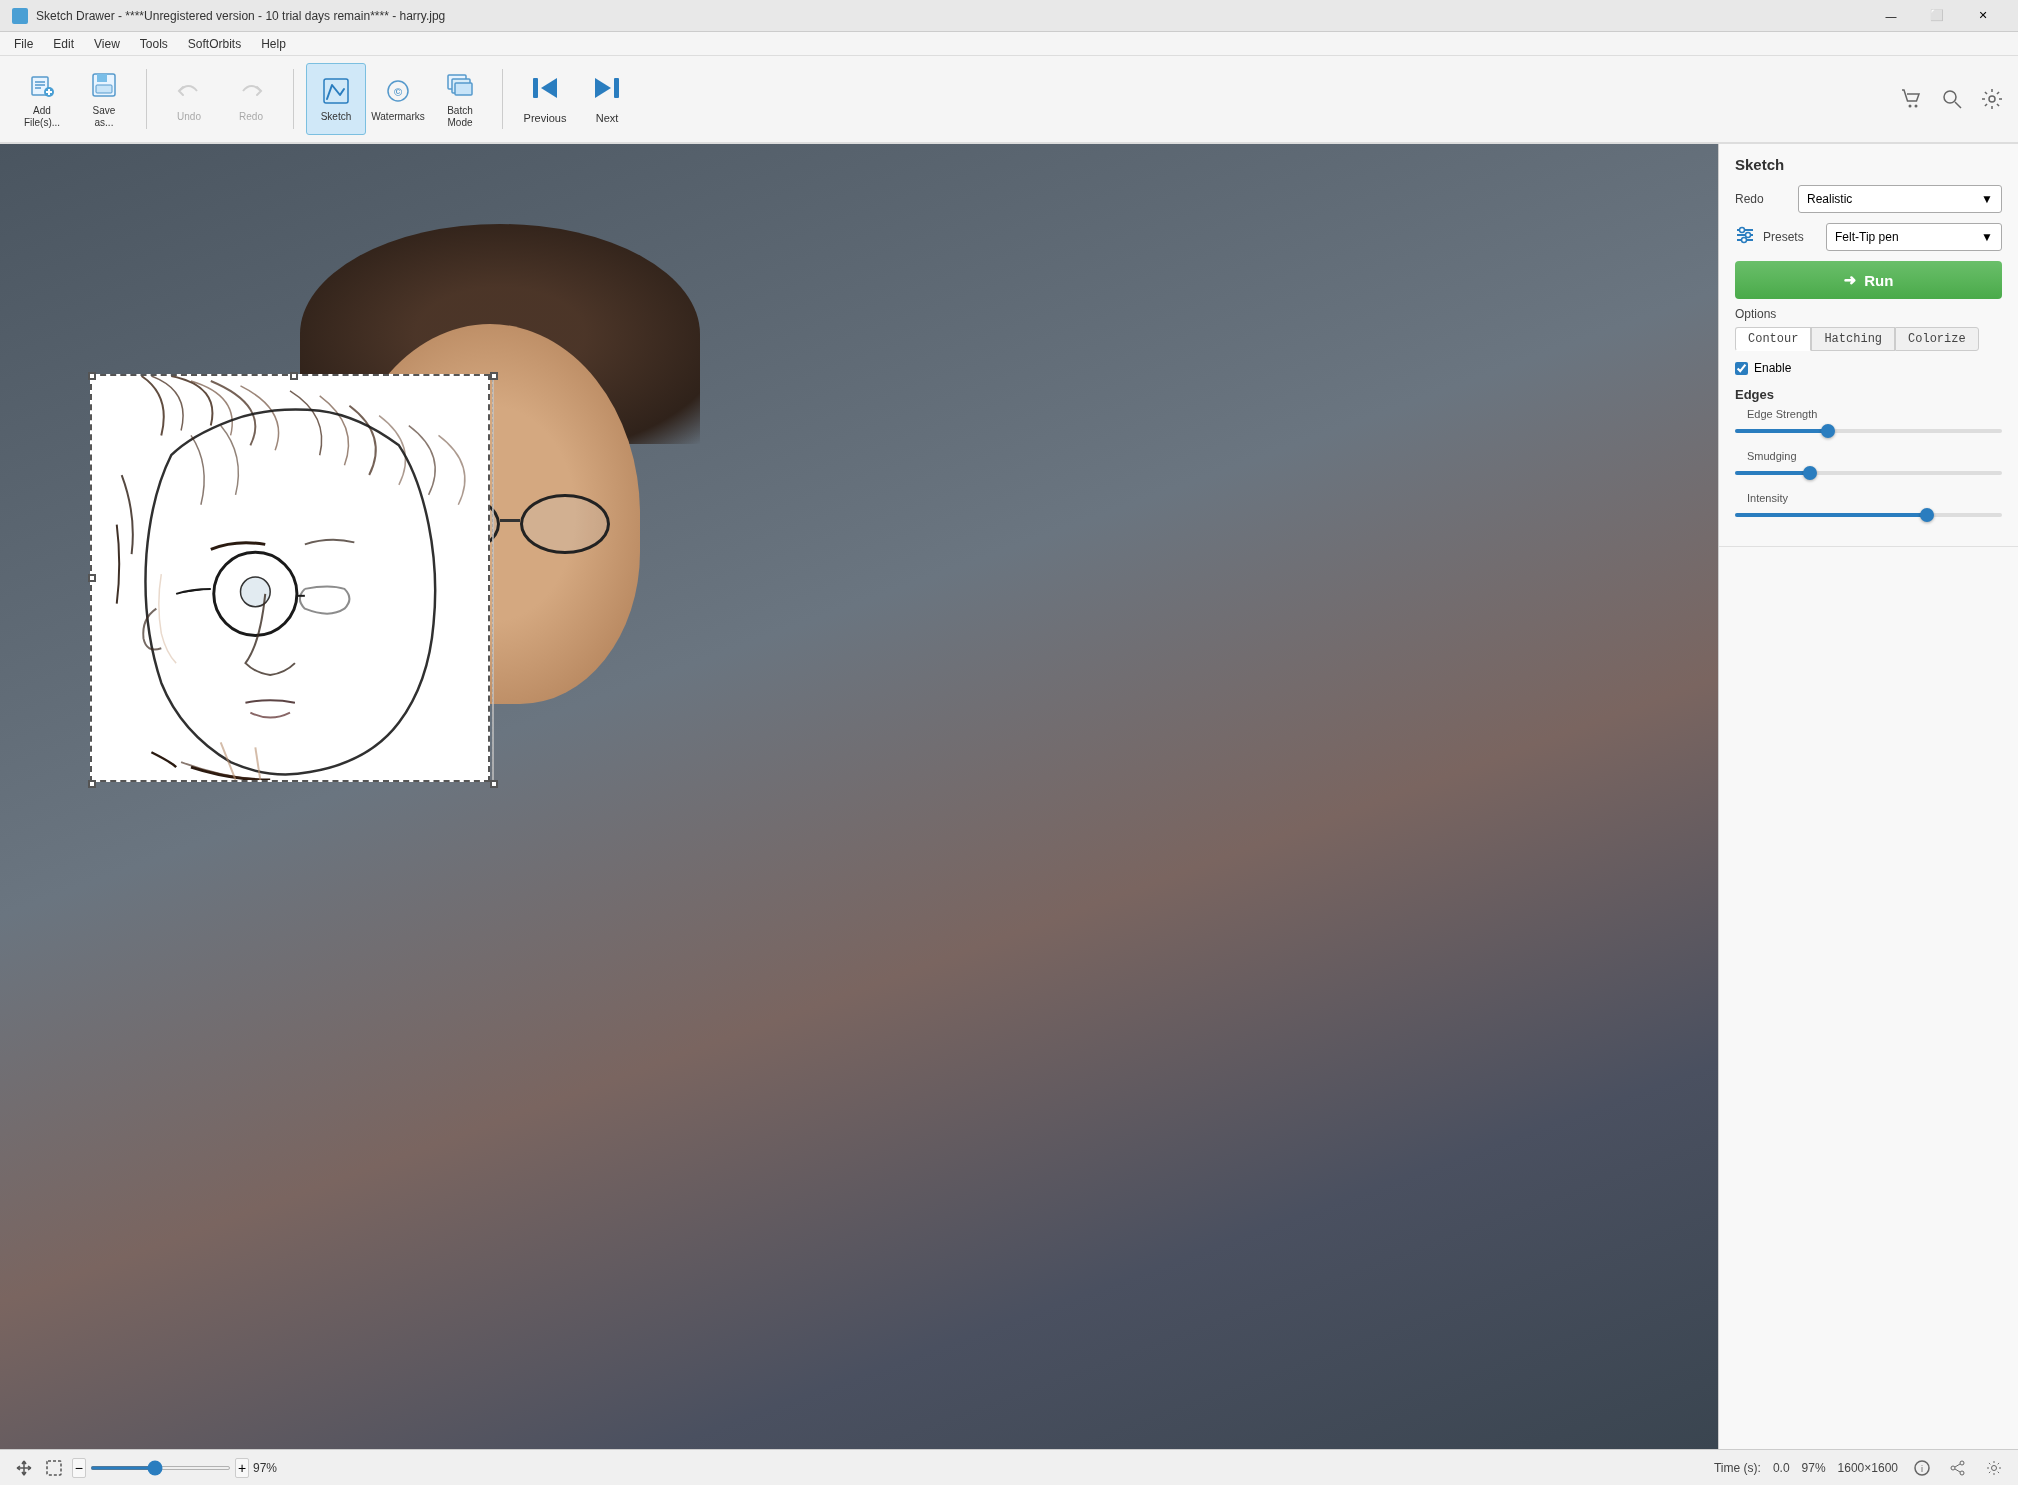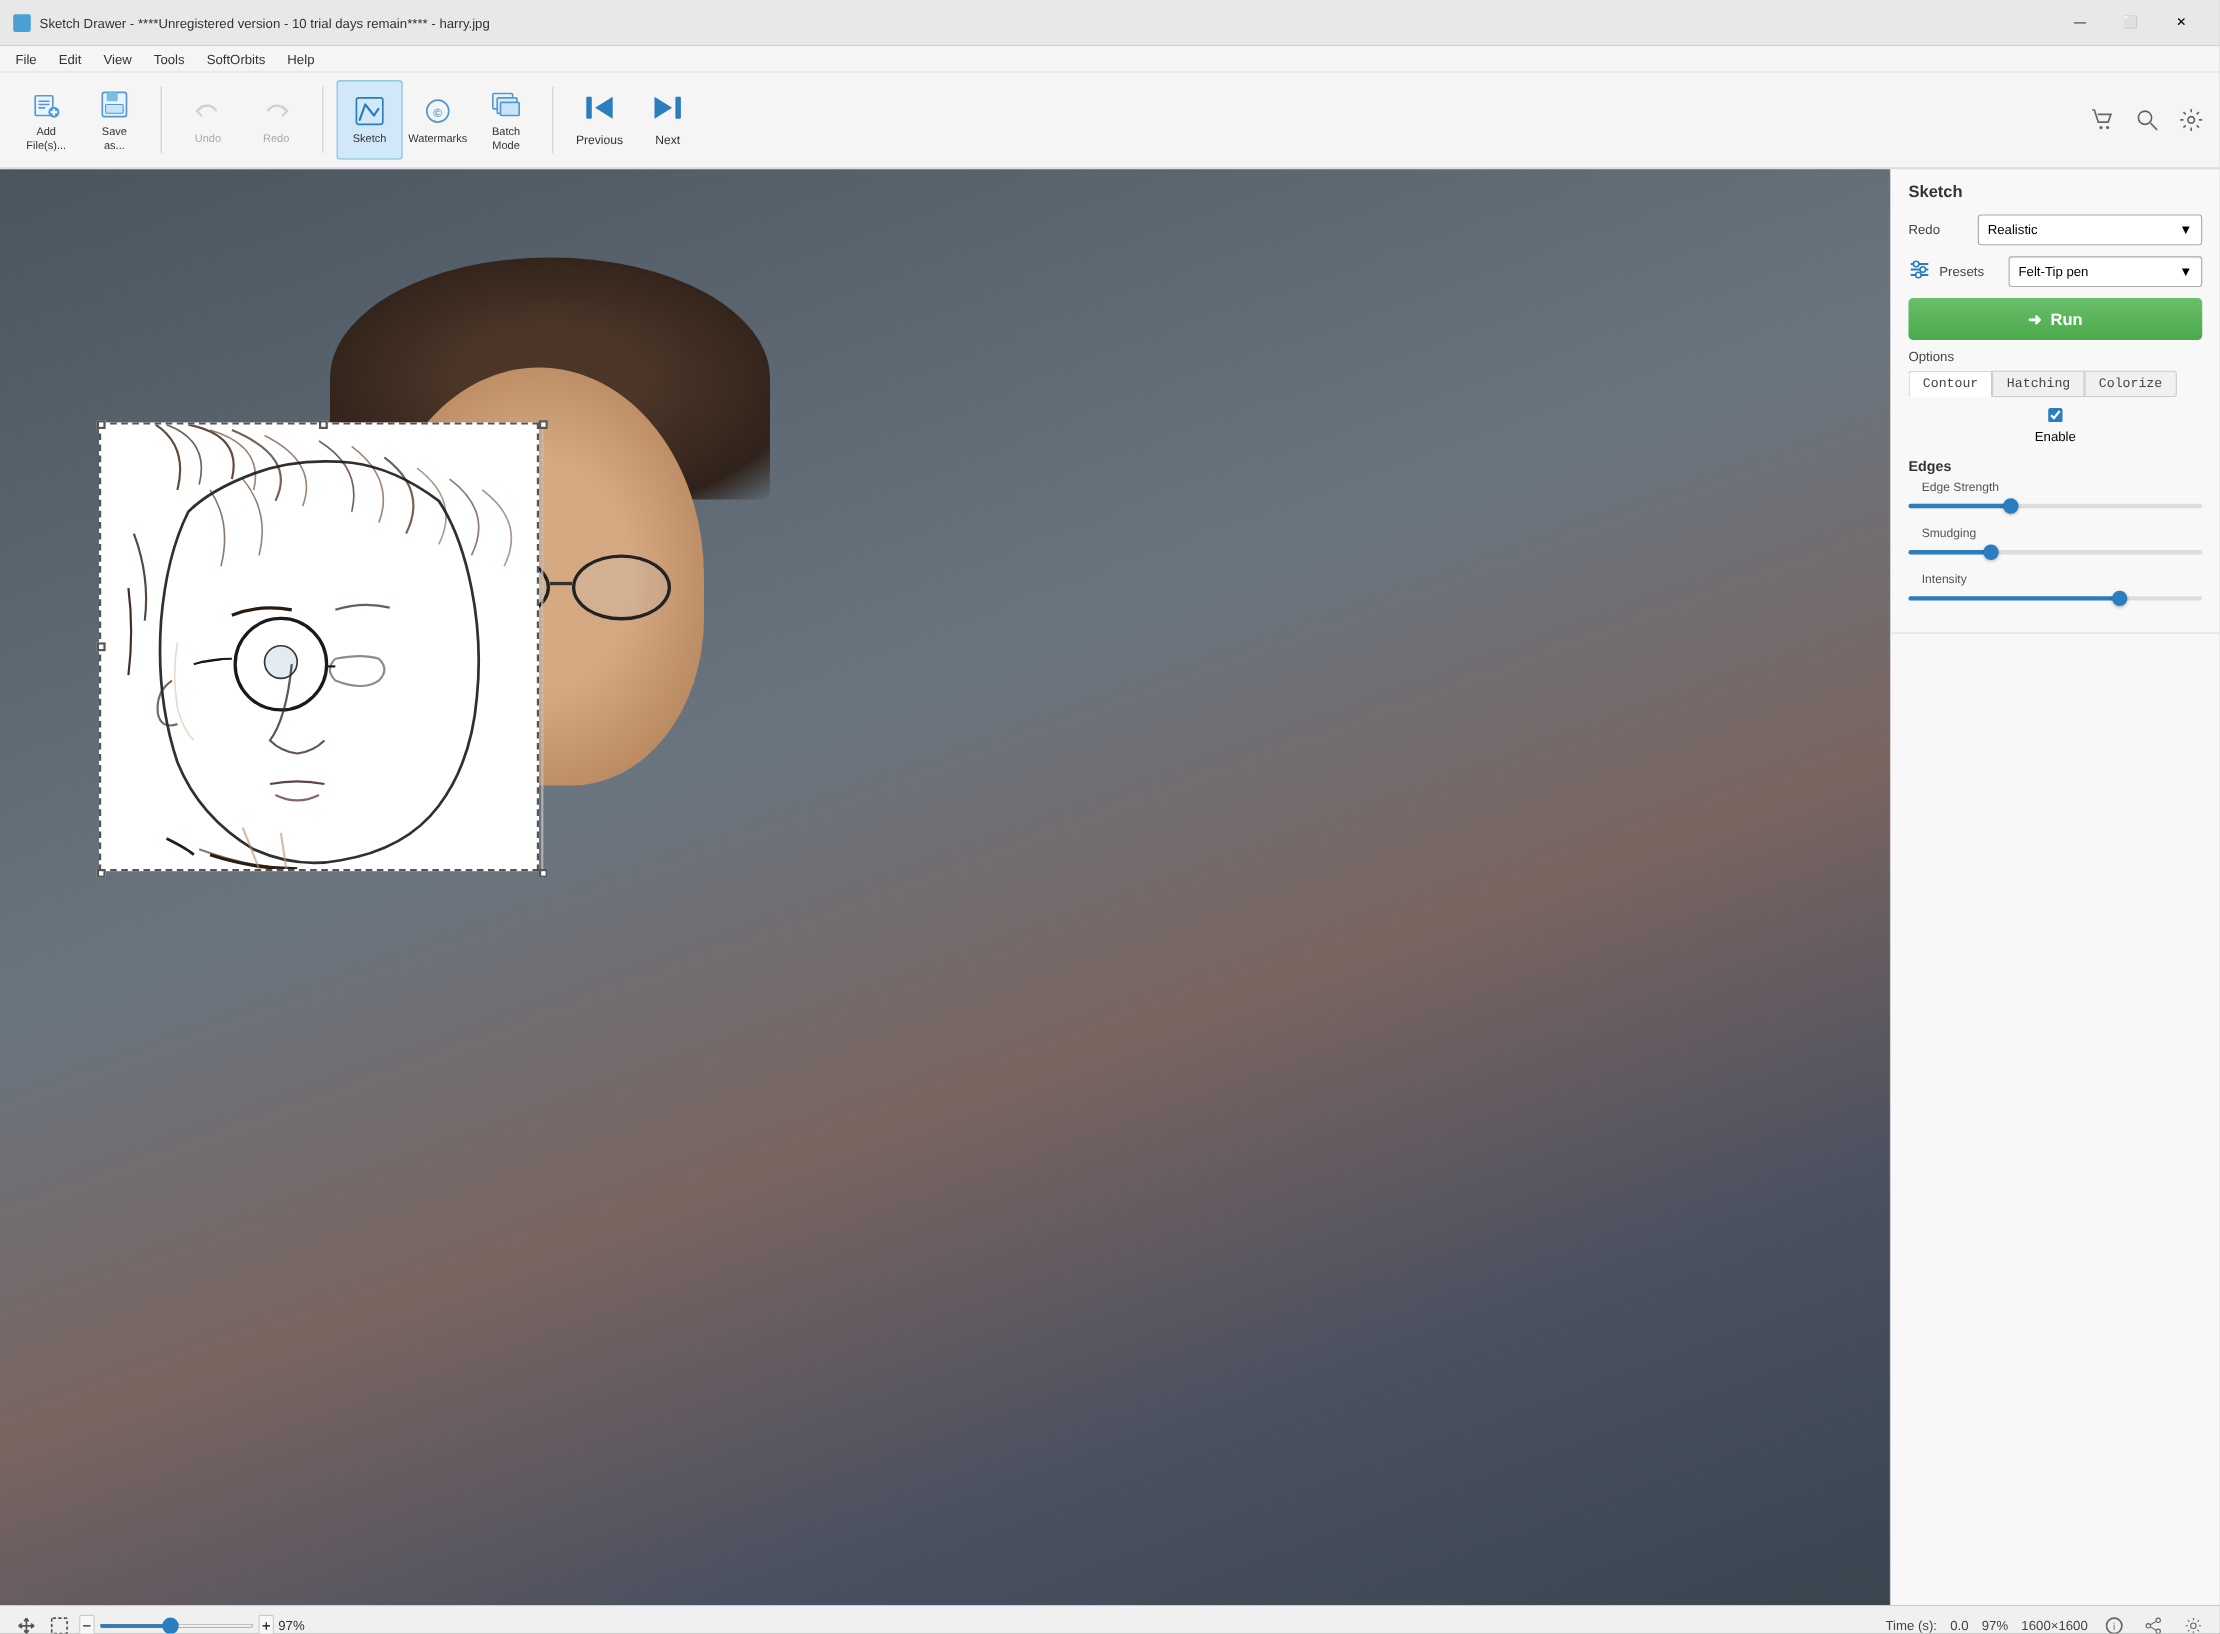--- a/index.html
+++ b/index.html
@@ -1,21 +1,21 @@
 <!DOCTYPE html>
 <html><head>
   <meta charset="utf-8">
   <style>
     * { margin: 0; padding: 0; box-sizing: border-box; }
     body { font-family: 'Segoe UI', Arial, sans-serif; font-size: 12px; background: #f0f0f0; width: 2018px; height: 1485px; overflow: hidden; }
 
     
     .title-bar {
       background: #e8e8e8;
-      height: 42px;
+      height: 32px;
       display: flex;
       align-items: center;
       padding: 0 12px;
       border-bottom: 1px solid #ccc;
       justify-content: space-between;
     }
     .title-bar-left {
       display: flex;
       align-items: center;
       gap: 8px;
@@ -295,21 +295,20 @@
     .option-tab:first-child { border-radius: 3px 0 0 3px; }
     .option-tab:last-child { border-radius: 0 3px 3px 0; }
     .option-tab.active { background: white; border-bottom-color: white; }
 
     
     .checkbox-row {
       display: flex;
       align-items: center;
       gap: 6px;
       margin-bottom: 12px;
-      flex-direction: column;
     }
     .checkbox-row input[type="checkbox"] {
       accent-color: #2a7dbf;
     }
 
     
     .sub-section-title {
       font-size: 13px;
       font-weight: 600;
       color: #333;

